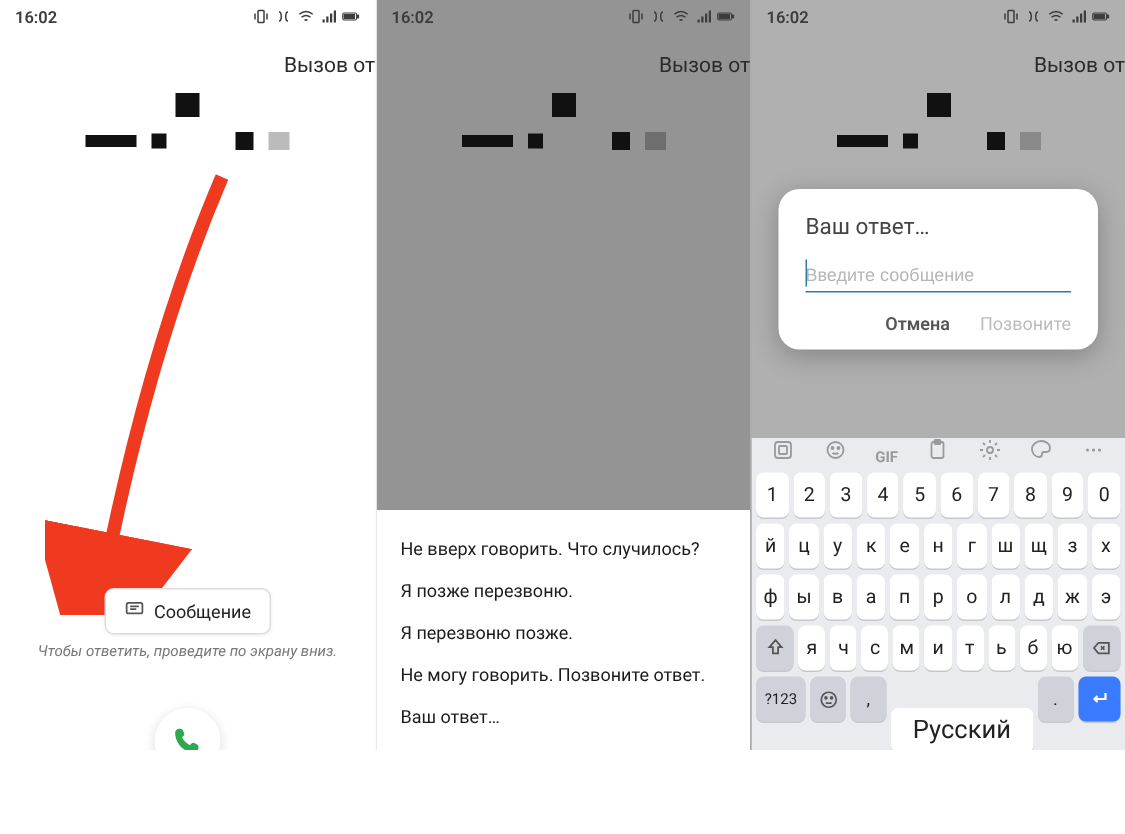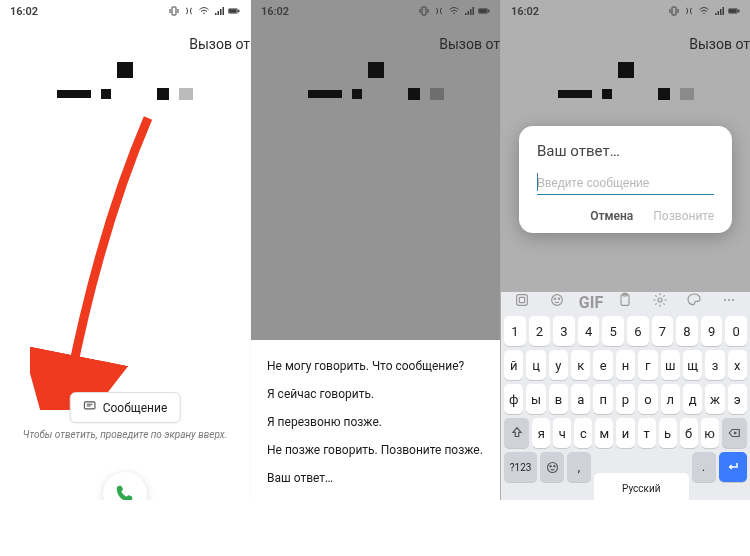--- a/index.html
+++ b/index.html
@@ -83,34 +83,34 @@
   }
   .card .inp::placeholder { color: #b6b6b6; }
   .cursor { position: absolute; left: 0; top: 1px; bottom: 4px; width: 1px; background: #2a7ea8; }
   .card .actions { display: flex; justify-content: flex-end; gap: 20px; font-size: 12px; }
   .card .actions .cancel { color: #555; font-weight: 600; }
   .card .actions .send { color: #bcbcbc; }
 
   
   .kb { position: absolute; left: 0; right: 0; bottom: 0; height: 208px;
         background: #e9ebee; display: flex; flex-direction: column; }
-  .kb .suggest { height: 30px; display: flex; align-items: center; justify-content: space-around;
-                 padding: 0 6px; gap: 4px; color: #9a9a9a; font-size: 16px; }
+  .kb .suggest { height: 30px; display: flex; align-items: flex-end; justify-content: space-around;
+                 padding: 0 6px; gap: 4px; color: #9a9a9a; font-size: 10px; }
   .kb .suggest .it { flex: 1; text-align: center; }
   .kb .rows { flex: 1; display: flex; flex-direction: column; gap: 4px; padding: 4px 3px 0; }
   .krow { display: flex; gap: 3px; justify-content: center; }
   .key {
     background: #fff; border-radius: 5px; height: 30px;
     min-width: 18px; flex: 1; display: flex; align-items: center; justify-content: center;
     font-size: 13px; color: #222; box-shadow: 0 1px 0 rgba(0,0,0,0.15);
   }
   .key.fn { background: #cfd3d9; font-size: 12px; }
   .key.shift, .key.bksp { flex: 1.4; background: #cfd3d9; }
   .kb .bottom { display: flex; gap: 3px; padding: 4px 3px 4px; }
-  .key.space { flex: 4; font-size: 10px; margin-top: 21px; }
+  .key.space { flex: 4; font-size: 17px; margin-top: 21px; }
   .key.enter { background: #3b7bff; flex: 1.2; }
   .key.enter svg path { stroke: #fff; }
   .p3 .redacts .sq, .p3 .redacts .bar { }
   .p3 .bar.l { background: #8a8a8a; }
   .p2 .caller .lbl { color:#2b2b2b; }
 </style>
 </head>
 <body>
 
 <div class="pane p1">
@@ -162,21 +162,21 @@
 
   <div class="msg-chip">
     <span><svg width="14" height="14" viewBox="0 0 24 24" fill="none" stroke="#555" stroke-width="2">
           <rect x="3" y="5" width="18" height="12" rx="2"></rect>
           <path d="M7 9h10M7 12h7"></path>
         </svg></span>
     <span>Сообщение</span>
   </div>
 
   <div class="hint h1">Чтобы ответить, проведите по экрану
-вверх.</div>
+вниз.</div>
 
   <div class="fab">
     <svg width="22" height="22" viewBox="0 0 24 24">
         <path d="M6 3c1 0 2 0 2.5 1l1 2c.4.8.2 1.7-.5 2.3l-1 1c1.3 2.6 3.1 4.4 5.7 5.7l1-1c.6-.7 1.5-.9 2.3-.5l2 1c1 .5 1 1.5 1 2.5 0 1.7-1.3 3-3 3C10 21 3 14 3 6c0-1.7 1.3-3 3-3z" fill="#2fa84f"></path>
       </svg>
   </div>
 
 </div>
 
 <div class="pane p2">
@@ -217,24 +217,24 @@
         </div>
     </div>
   </div>
   <div class="msg-chip2">
     <span><svg width="12" height="12" viewBox="0 0 24 24" fill="none" stroke="#555" stroke-width="2">
           <rect x="3" y="5" width="18" height="12" rx="2"></rect>
         </svg></span>
     <span>Сообщение</span>
   </div>
   <div class="sheet">
-    <div class="opt">Не могу говорить. Что сообщение?</div>
-    <div class="opt">Я сейчас говорить.</div>
+    <div class="opt">Не вверх говорить. Что случилось?</div>
+    <div class="opt">Я позже перезвоню.</div>
     <div class="opt">Я перезвоню позже.</div>
-    <div class="opt">Не позже говорить. Позвоните позже.</div>
+    <div class="opt">Не могу говорить. Позвоните ответ.</div>
     <div class="opt">Ваш ответ…</div>
   </div>
 </div>
 
 <div class="pane p3">
   <div class="status">
     <span>16:02</span>
     <span class="right">
       <span class="sicon"><svg viewBox="0 0 24 24" fill="none" stroke="#3c3c3c" stroke-width="2">
             <rect x="8" y="4" width="8" height="16" rx="1"></rect>

